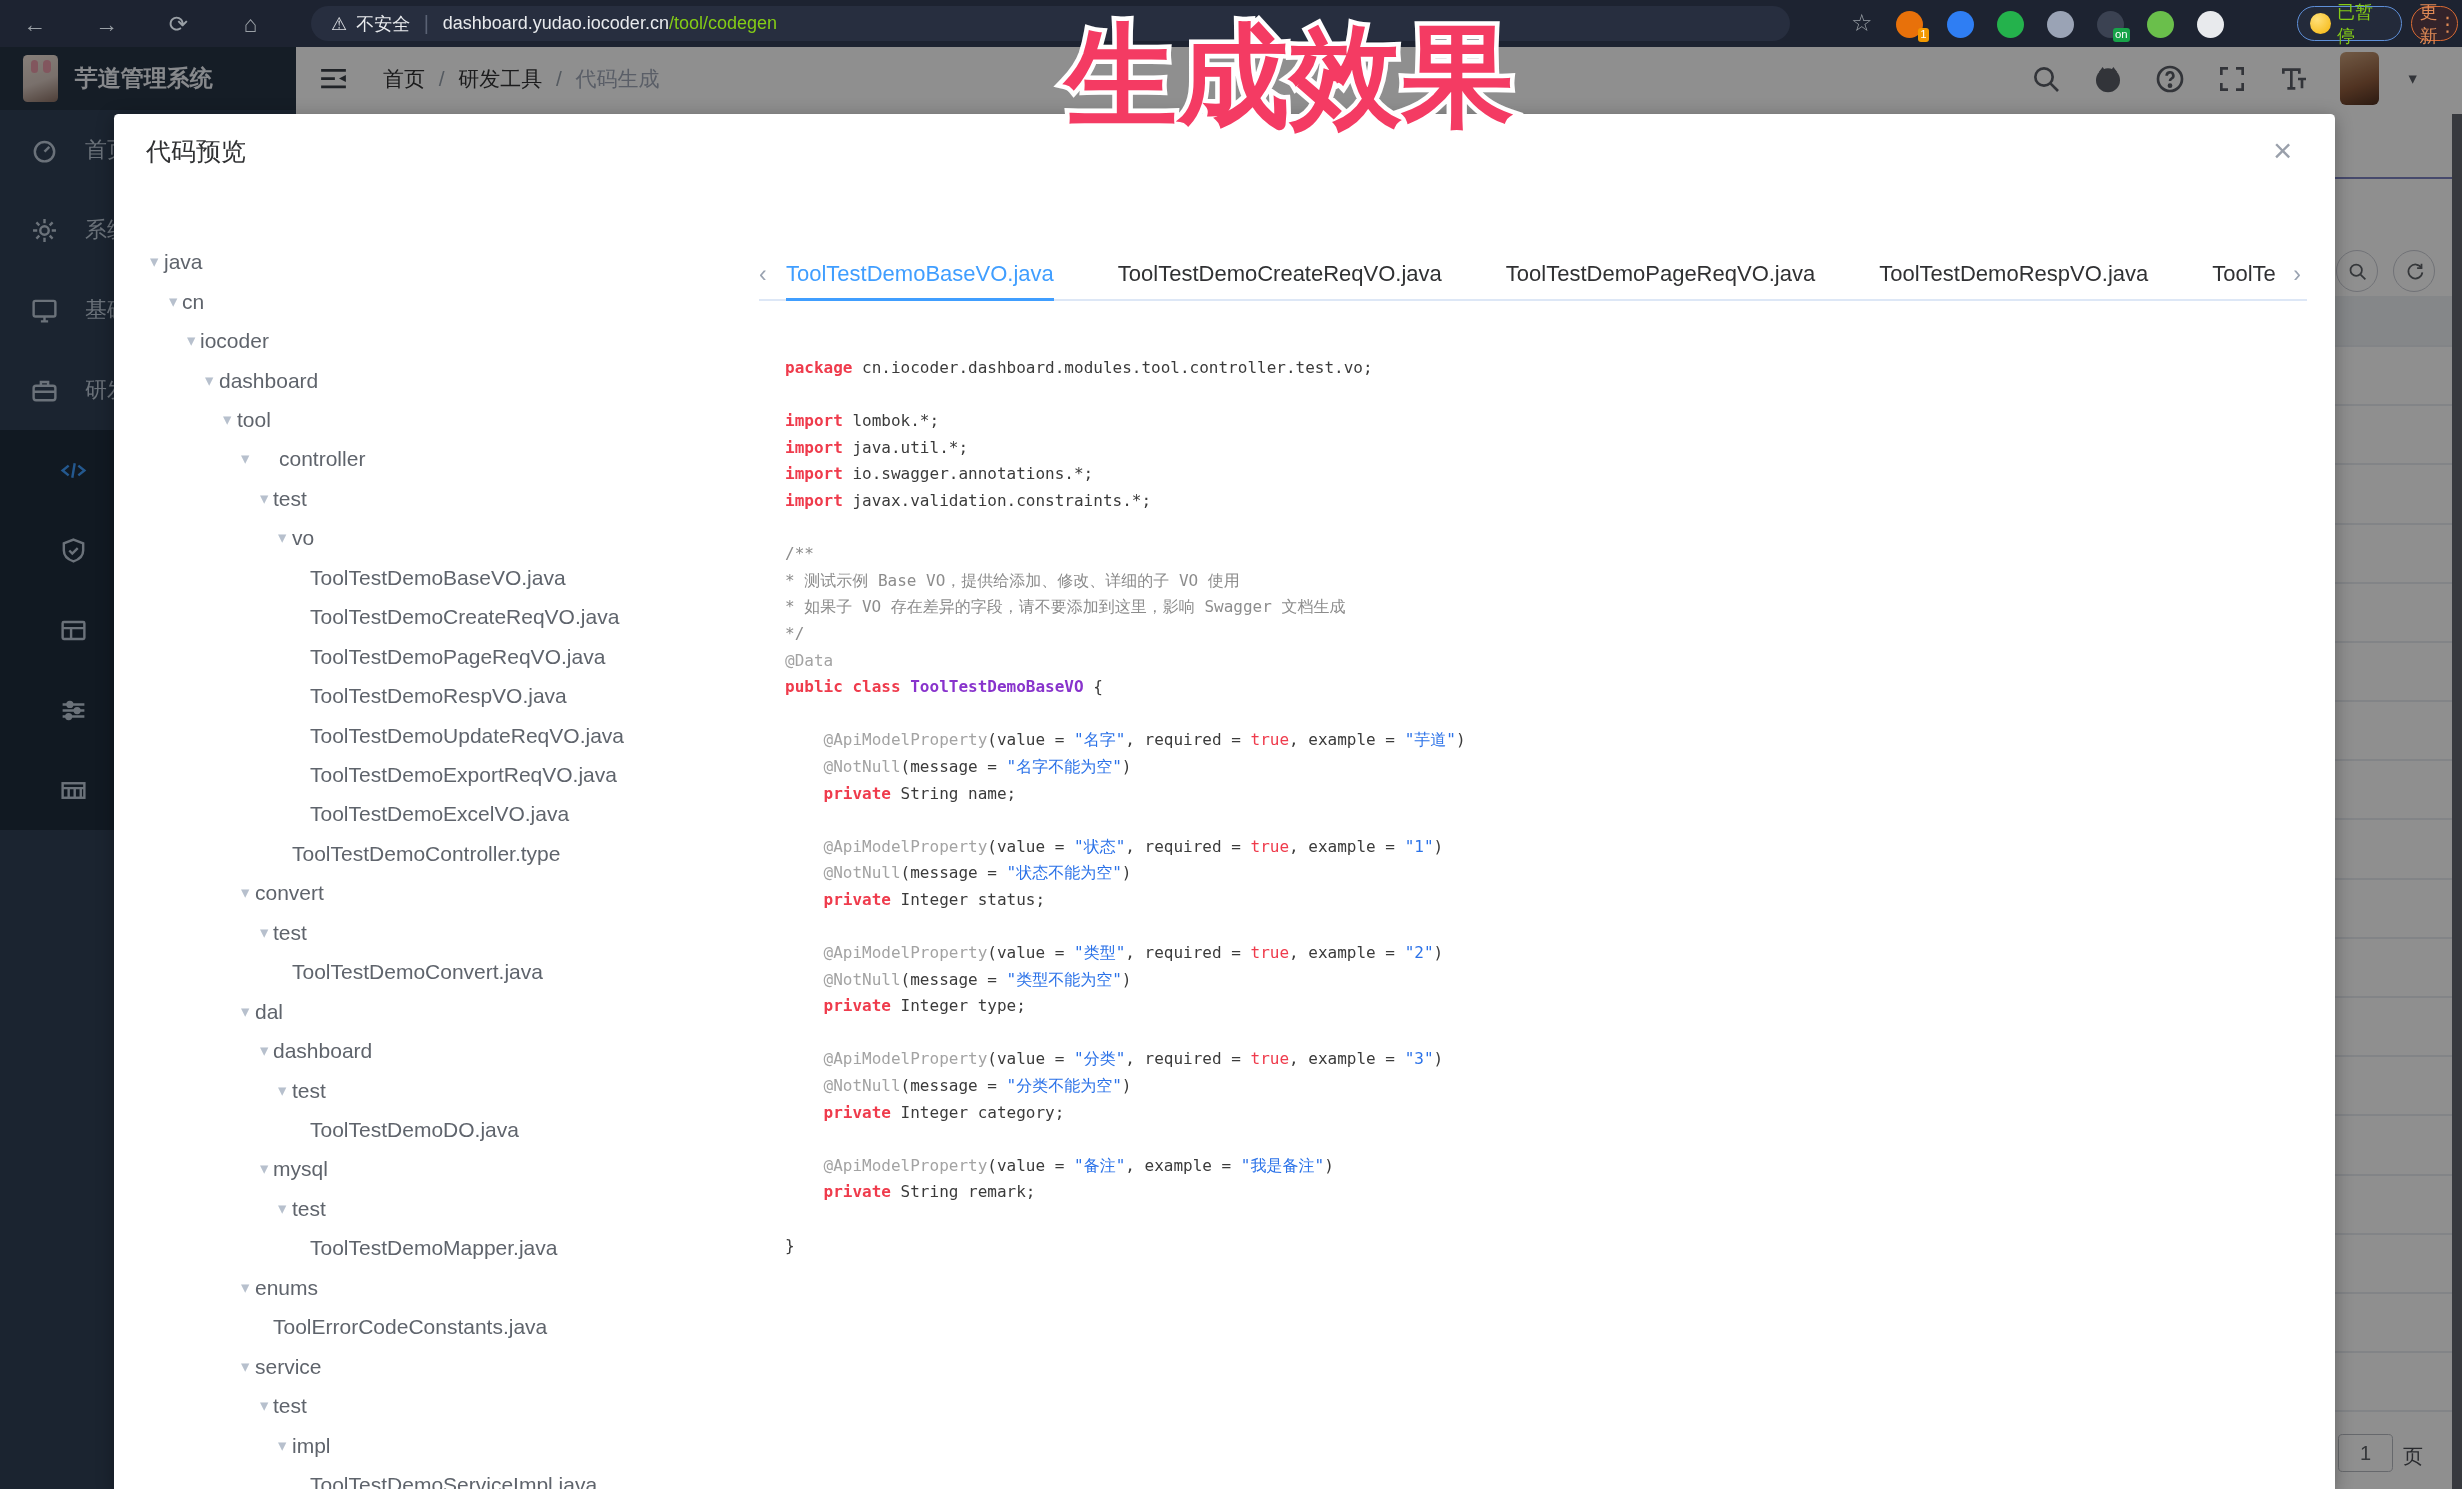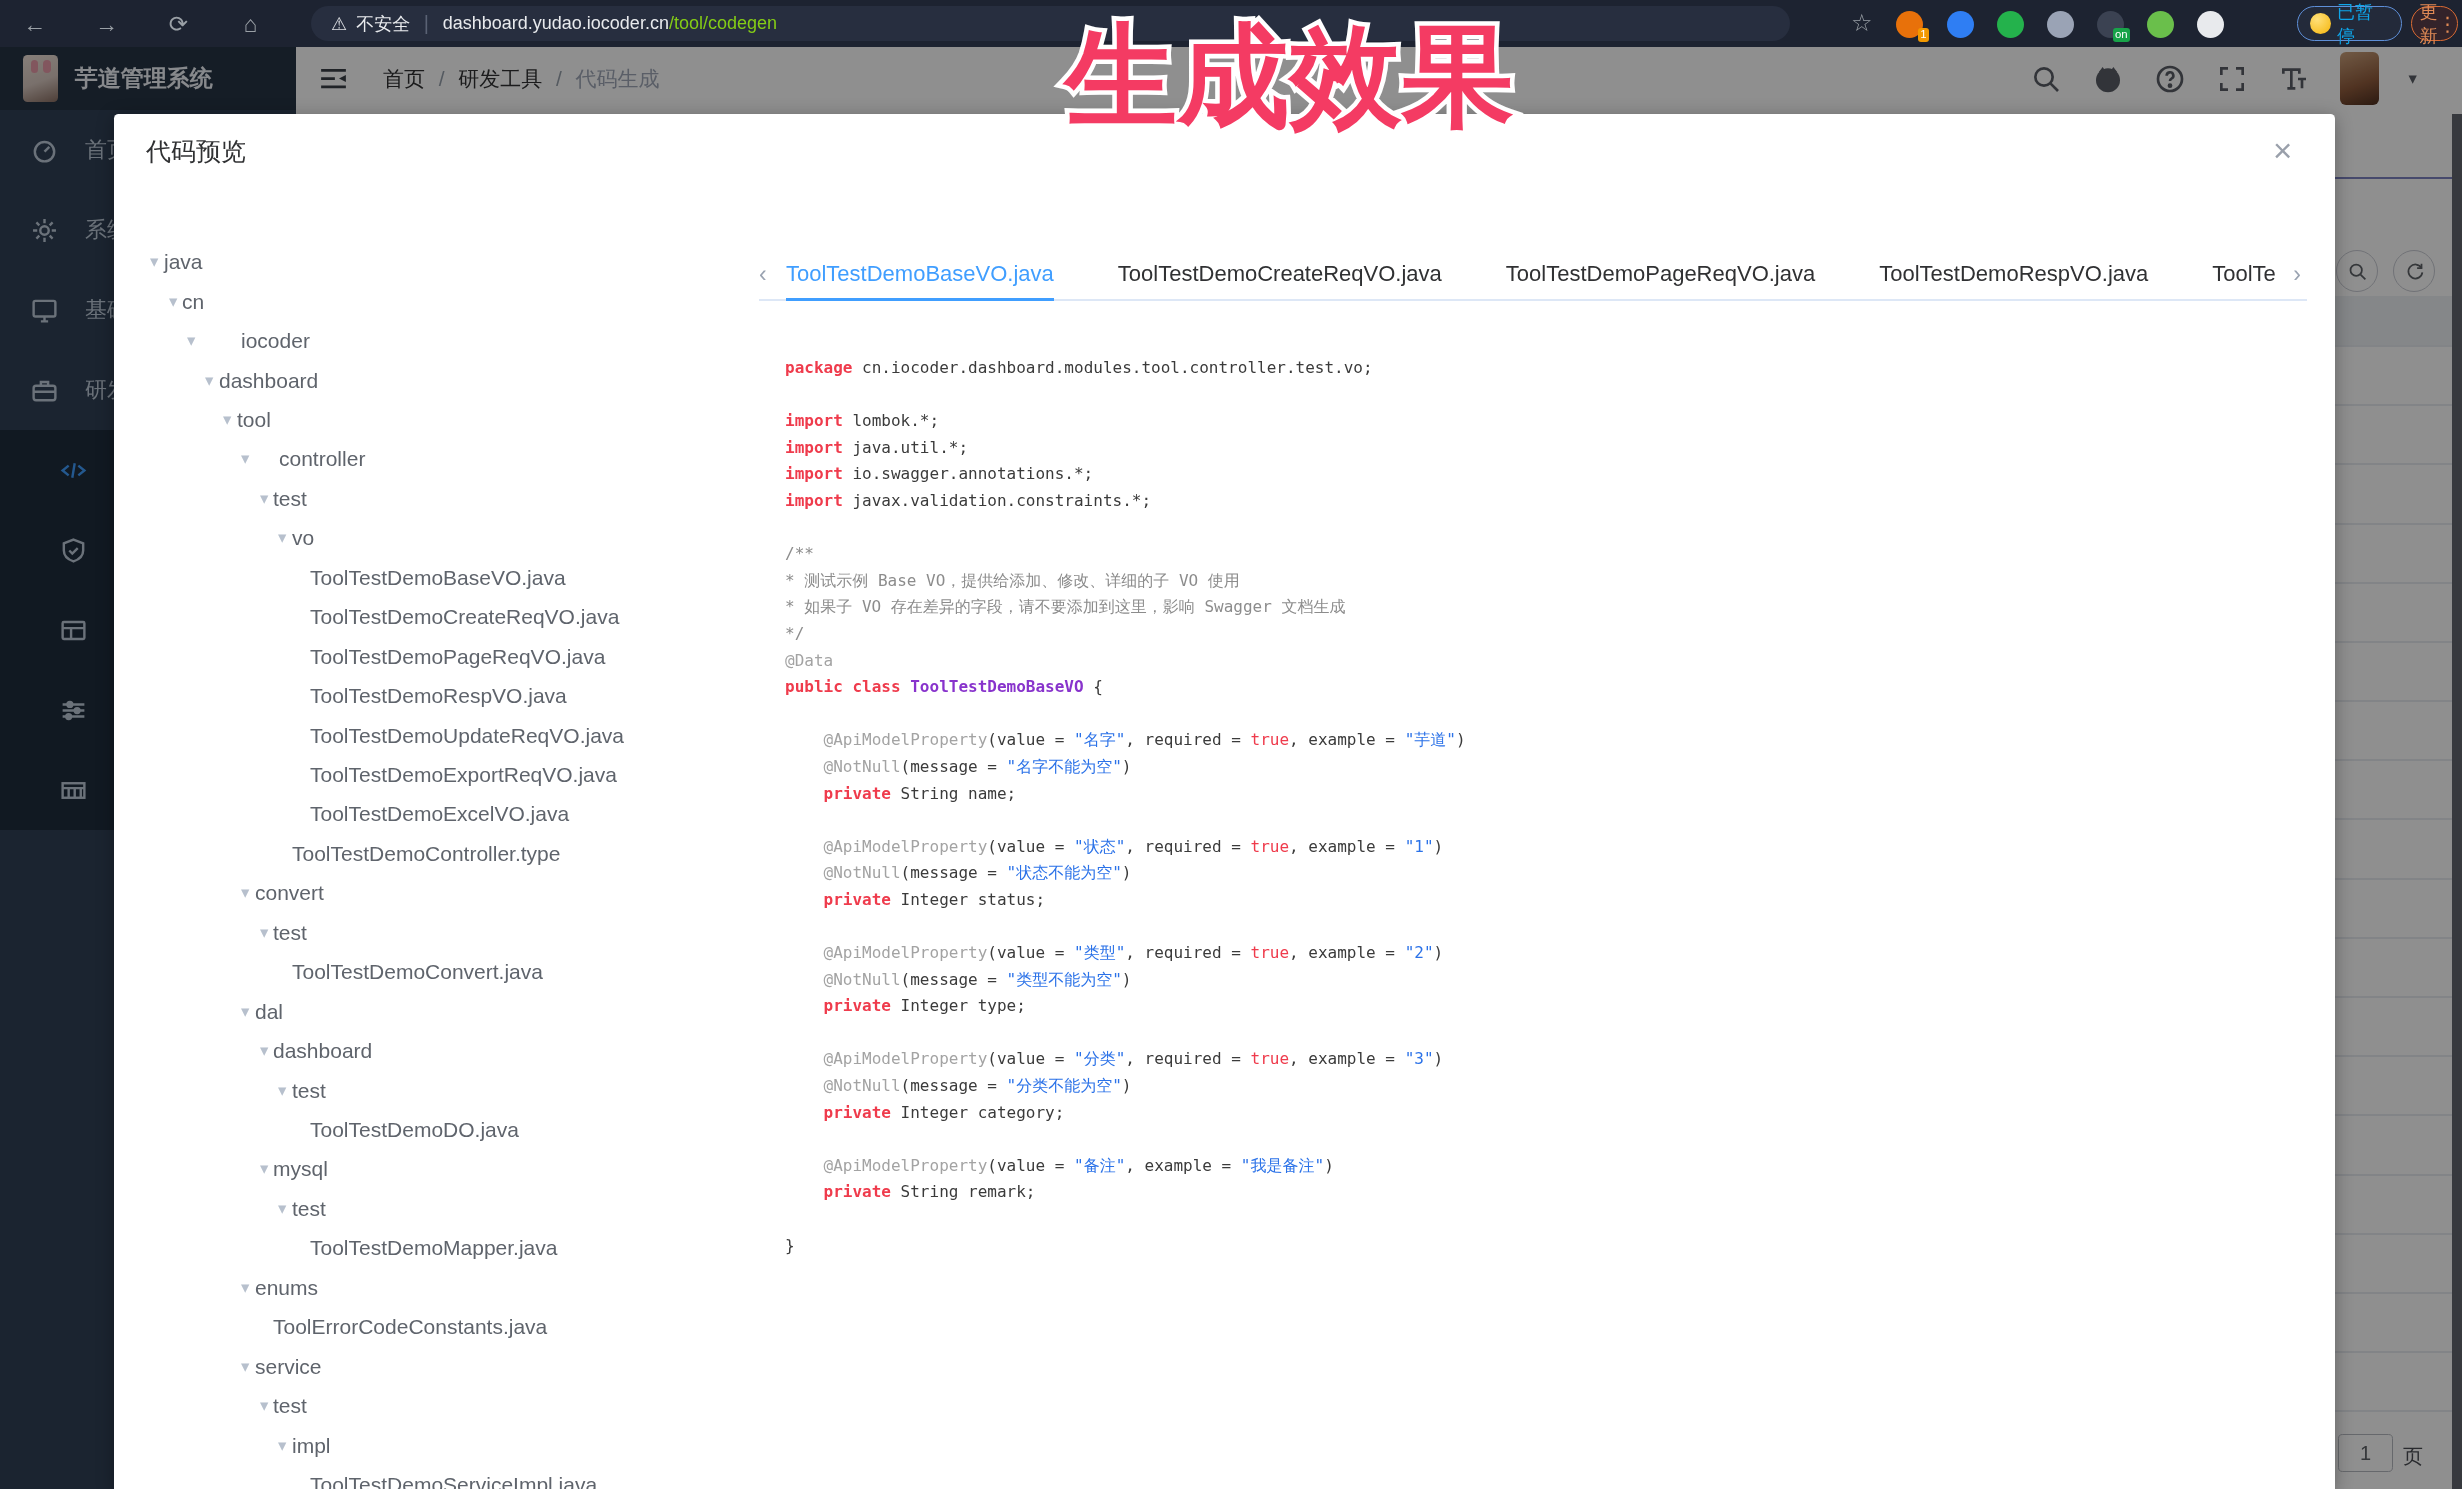--- a/index.html
+++ b/index.html
@@ -16,21 +16,21 @@
   .url-host{color:#e8eaed;}
   .url-path{color:#84cc16;}
   .warn-ic{color:#dfe1e5;font-size:18px;margin-right:9px;}
   .star{position:absolute;left:1851px;top:9px;color:#9aa0a6;font-size:24px;}
   .ext{position:absolute;top:10.6px;width:27px;height:27px;border-radius:50%;}
   .ext .badge{position:absolute;right:-6px;bottom:-4.6px;background:#f29900;color:#fff;font-size:11.4px;
     border-radius:3px;padding:0 2.3px;line-height:13.7px;}
   .ext .badge.green{background:#18a349;}
   .pill{position:absolute;top:6px;height:35px;border-radius:17.4px;display:flex;align-items:center;
     font-size:18px;padding:0 12px;}
-  .pill.paused{left:2297px;width:105px;border:1.5px solid #5e8fd8;color:#0ea5e9;background:#232a3a;}
+  .pill.paused{left:2297px;width:105px;border:1.5px solid #5e8fd8;color:#84cc16;background:#232a3a;}
   .pill.update{left:2411px;width:47px;border:1.5px solid #d96a33;color:#e08a55;background:#33232a;
     justify-content:space-between;padding:0 7.6px;}
   .emoji-face{width:21px;height:21px;border-radius:50%;margin-right:6px;flex:0 0 auto;
     background:radial-gradient(circle at 35% 30%,#ffe07a,#f5b50a);}
   .dots{color:#e08a55;font-size:20px;}
 
   
   .app-layer{position:absolute;left:0;top:47px;width:2462px;height:1443px;background:#fff;z-index:1;}
   .sidebar{position:absolute;left:0;top:0;width:296px;height:1443px;background:#304156;}
   .logo-block{position:absolute;left:0;top:0;width:296px;height:63px;background:#263445;
@@ -306,21 +306,21 @@
       <div class="tree-row" style="top: 128px;">
         <span class="tree-caret" style="left: 36px;">▾</span>
         <span class="tree-label" style="left: 50px;">java</span>
       </div>
       <div class="tree-row" style="top: 168px;">
         <span class="tree-caret" style="left: 55px;">▾</span>
         <span class="tree-label" style="left: 68px;">cn</span>
       </div>
       <div class="tree-row" style="top: 207px;">
         <span class="tree-caret" style="left: 73px;">▾</span>
-        <span class="tree-label" style="left: 86px; margin-left: 41px;">iocoder</span>
+        <span class="tree-label" style="left: 86px;">iocoder</span>
       </div>
       <div class="tree-row" style="top: 247px;">
         <span class="tree-caret" style="left: 91px;">▾</span>
         <span class="tree-label" style="left: 105px;">dashboard</span>
       </div>
       <div class="tree-row" style="top: 286px;">
         <span class="tree-caret" style="left: 109px;">▾</span>
         <span class="tree-label" style="left: 123px;">tool</span>
       </div>
       <div class="tree-row" style="top: 325px;">

